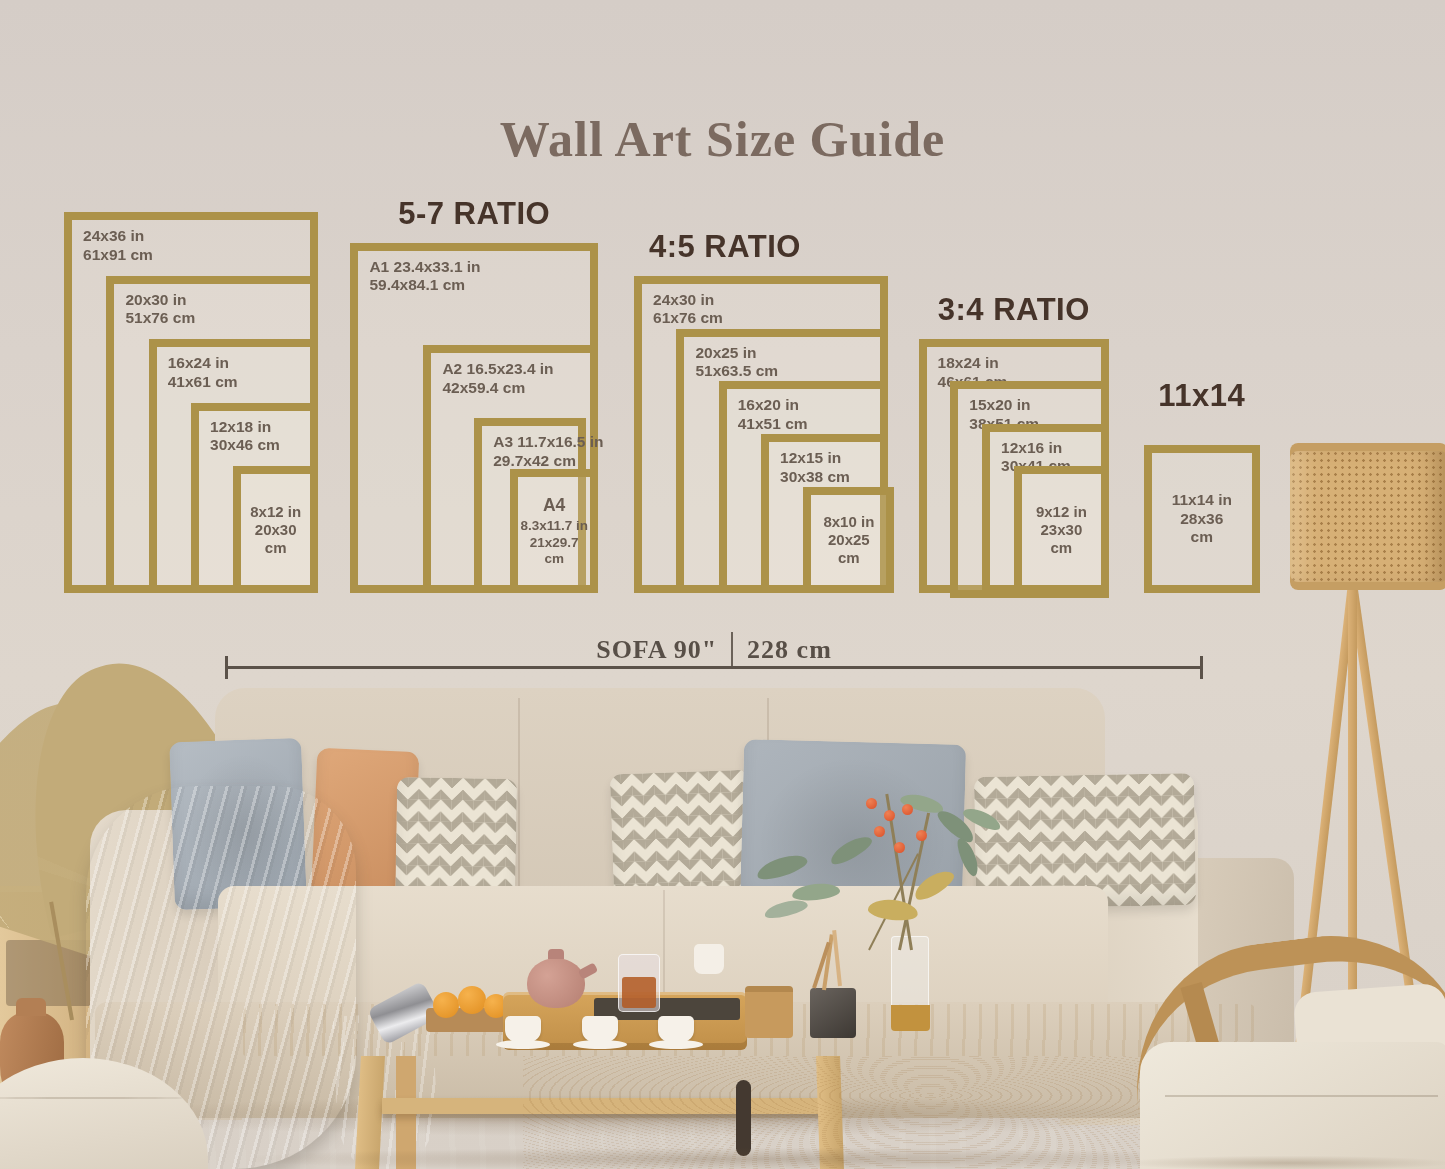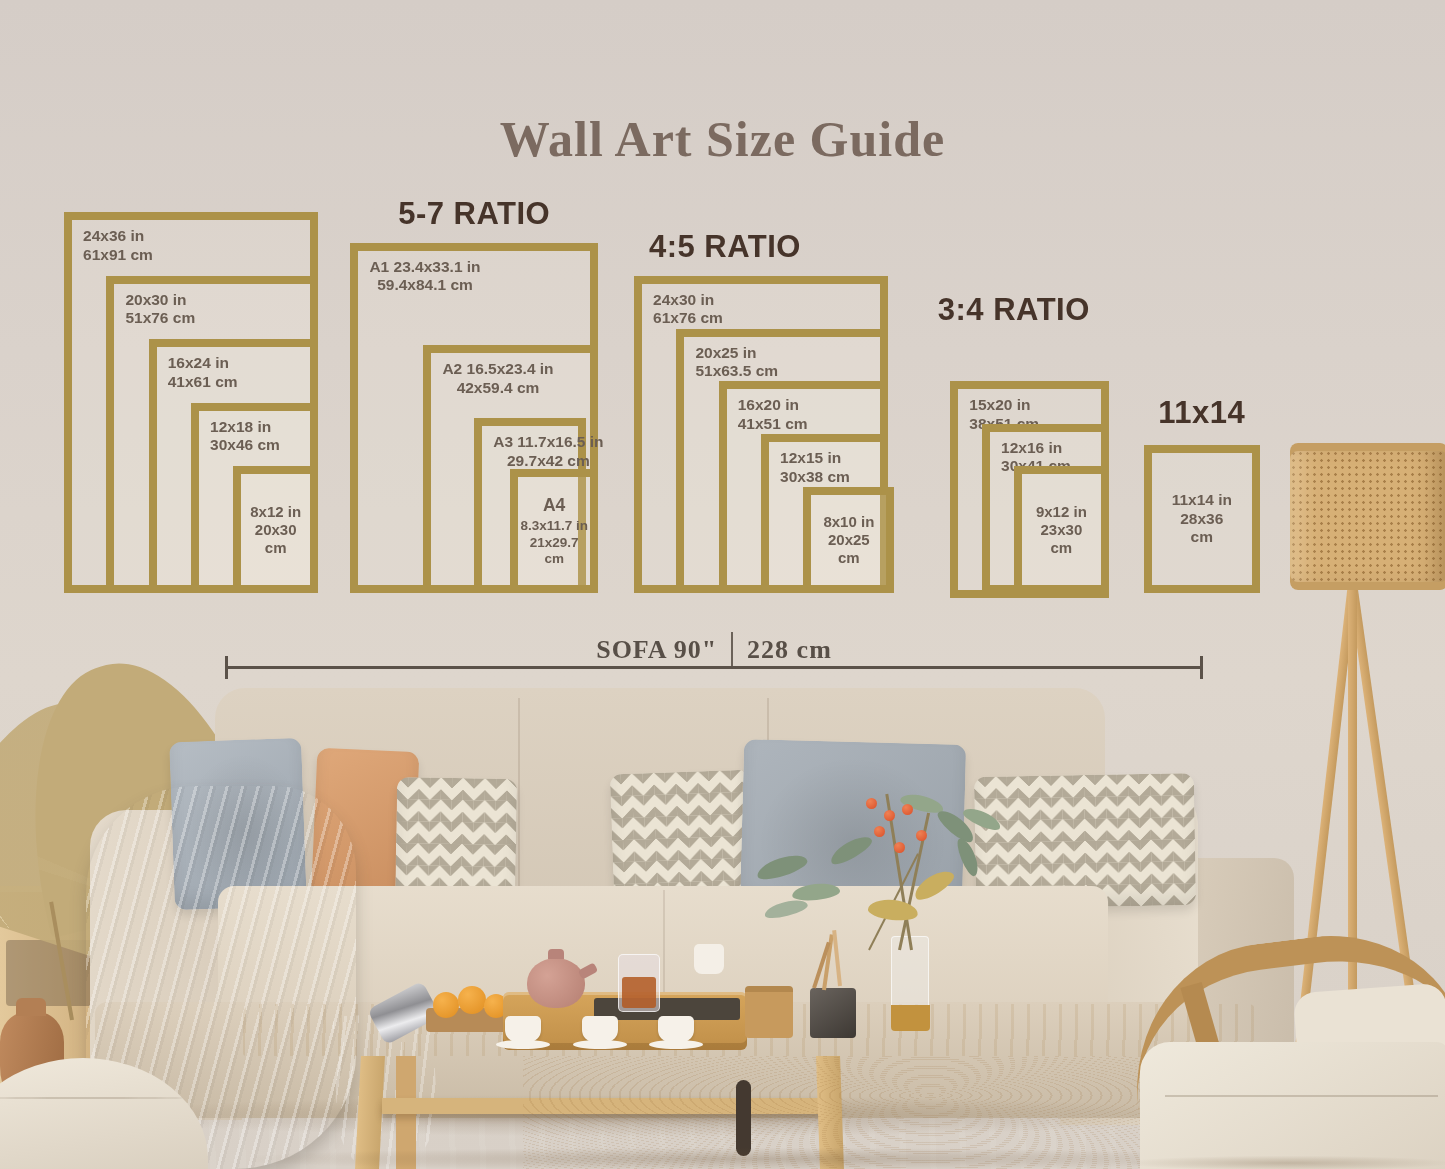--- a/index.html
+++ b/index.html
@@ -12,21 +12,21 @@
   .guide-title{position:absolute;left:0;top:76px;width:100%;text-align:center;
     font-family:"Liberation Serif",serif;font-weight:700;font-size:50px;
     letter-spacing:1px;color:var(--heading,#7b6a60);}
   .overlay{position:absolute;inset:0;}
   .ratio-title{position:absolute;height:40px;text-align:center;font-weight:700;
     font-size:31px;letter-spacing:.5px;color:var(--ratio-title,#46342a);white-space:nowrap;}
   .art-frame{position:absolute;box-sizing:border-box;border:8px solid var(--gold,#ac9249);
     background:rgba(242,236,226,.16);padding-left:40px;}
   .frame-label{position:absolute;top:7px;left:11px;font-weight:700;font-size:15.5px;
     line-height:1.2;color:var(--label,#6b5e53);white-space:nowrap;}
-  .frame-label.ta-center{text-align:center;}
+  .frame-label.ta-center{text-align:left;}
   .frame-label.small{font-size:15px;}
   .frame-label.centered{top:0;left:0;right:0;bottom:0;display:flex;flex-direction:column;
     justify-content:center;align-items:center;text-align:center;padding:4px;}
   .frame-label.has-name div{font-size:13.5px;}
   .frame-label.has-name .frame-name{font-size:17.5px;margin-bottom:2px;}
 
   
   .measure-wrap{position:absolute;left:225px;top:632px;width:978px;height:44px;}
   .measure-text{position:absolute;left:0;right:0;top:0;display:flex;justify-content:center;
     align-items:center;gap:14px;font-family:"Liberation Serif",serif;font-weight:700;
@@ -309,40 +309,46 @@
         </div>
       </div>
       <div class="art-frame" style="left: 803.36px; top: 487.2px; width: 91px; height: 105.8px;">
         <div class="frame-label centered small">
           <div>8x10 in</div>
           <div>20x25</div>
           <div>cm</div>
         </div>
       </div>
       <div class="ratio-title" style="left: 918.56px; width: 190.44px; top: 292.08px;">3:4 RATIO</div>
+      <div class="art-frame" style="left: 918.56px; top: 339.08px; width: 190.44px; height: 253.92px;">
+        <div class="frame-label">
+          <div>18x24 in</div>
+          <div>46x61 cm</div>
+        </div>
+      </div>
       <div class="art-frame" style="left: 950.3px; top: 381.4px; width: 158.7px; height: 217px;">
         <div class="frame-label">
           <div>15x20 in</div>
           <div>38x51 cm</div>
         </div>
       </div>
       <div class="art-frame" style="left: 982.04px; top: 423.72px; width: 126.96px; height: 169.28px;">
         <div class="frame-label">
           <div>12x16 in</div>
           <div>30x41 cm</div>
         </div>
       </div>
       <div class="art-frame" style="left: 1013.78px; top: 466.04px; width: 95.22px; height: 126.96px;">
         <div class="frame-label centered small">
           <div>9x12 in</div>
           <div>23x30</div>
           <div>cm</div>
         </div>
       </div>
-      <div class="ratio-title" style="left: 1143.62px; width: 116.38px; top: 395px;">11x14</div>
+      <div class="ratio-title" style="left: 1143.62px; width: 116.38px; top: 378px;">11x14</div>
       <div class="art-frame" style="left: 1143.62px; top: 444.88px; width: 116.38px; height: 148.12px;">
         <div class="frame-label centered">
           <div>11x14 in</div>
           <div>28x36</div>
           <div>cm</div>
         </div>
       </div>
     </div>
 
   <div class="measure-wrap">

